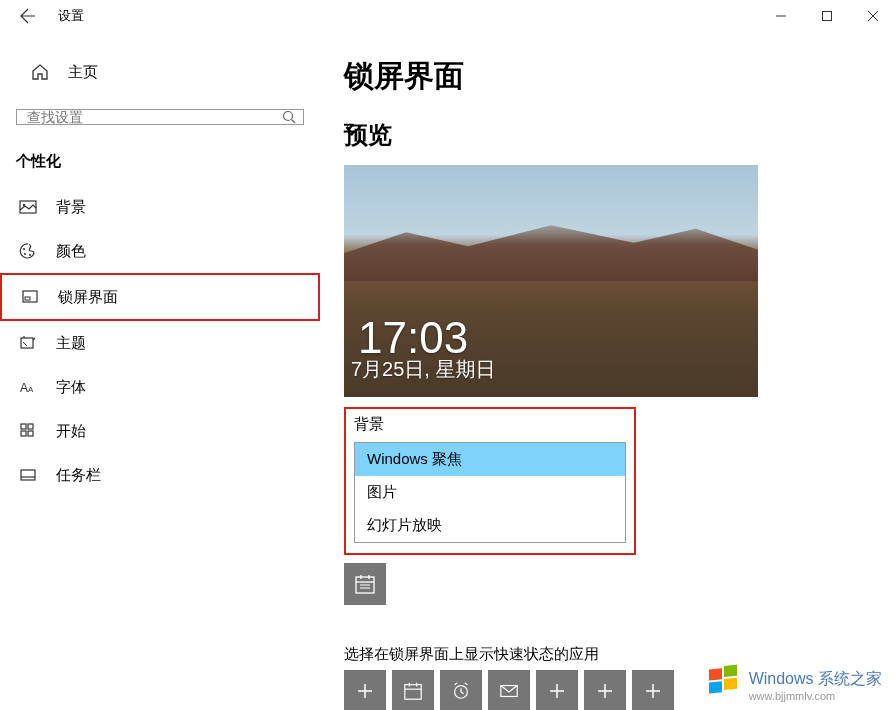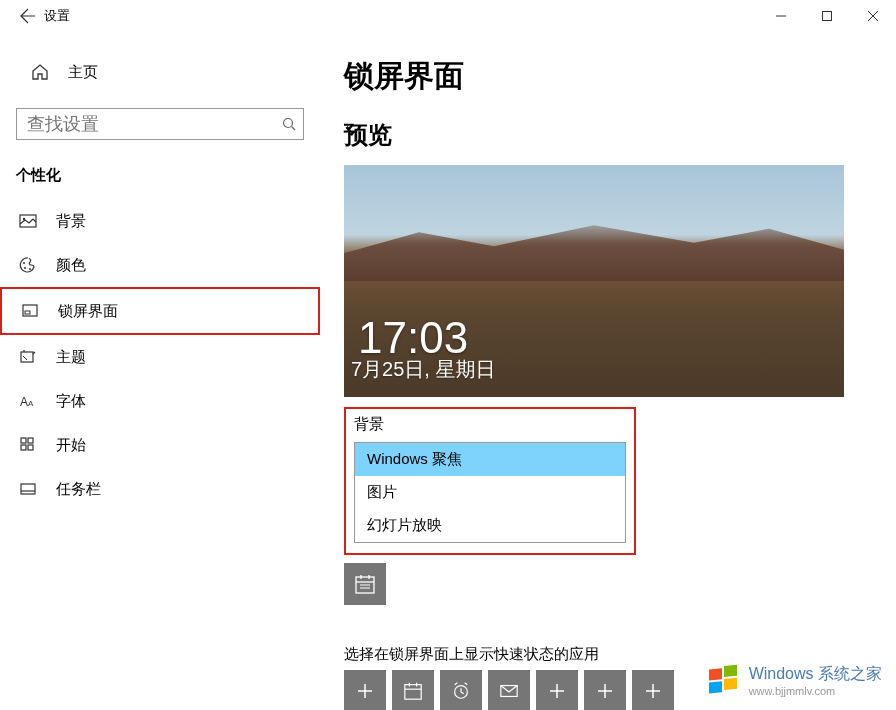--- a/index.html
+++ b/index.html
@@ -1,56 +1,56 @@
 <!DOCTYPE html>
 <html><head>
   <meta charset="utf-8">
   <style>
     * { margin: 0; padding: 0; box-sizing: border-box; font-family: "Microsoft YaHei", "Segoe UI", sans-serif; }
     body { width: 896px; height: 710px; background: #fff; overflow: hidden; position: relative; }
     
     .titlebar { height: 32px; display: flex; align-items: center; padding-left: 12px; }
     .back-btn { width: 32px; height: 32px; display: flex; align-items: center; justify-content: center; cursor: pointer; }
-    .title-text { font-size: 13px; }
+    .title-text { font-size: 13px; margin-left: 14px; }
     .window-controls { position: absolute; right: 0; top: 0; display: flex; }
     .win-ctl { width: 46px; height: 32px; display: flex; align-items: center; justify-content: center; cursor: pointer; }
     
     .layout { display: flex; height: calc(100% - 32px); }
     .sidebar { width: 320px; padding-top: 20px; }
     .home-row { display: flex; align-items: center; padding: 10px 30px; cursor: pointer; gap: 18px; }
     .home-row span { font-size: 15px; }
     .search-wrap { margin: 16px; }
-    .search-box { width: 100%; height: 32px; border: 1px solid #999; padding: 0 34px 0 10px; font-size: 18px; color: #666; position: relative; }
+    .search-box { width: 100%; height: 16px; border: 1px solid #999; padding: 0 34px 0 10px; font-size: 14px; color: #666; position: relative; }
     .search-container { position: relative; }
     .search-icon-btn { position: absolute; right: 8px; top: 50%; transform: translateY(-50%); }
     .section-header { font-size: 15px; font-weight: 600; padding: 10px 16px 14px; }
     .nav-item { display: flex; align-items: center; padding: 12px 18px; cursor: pointer; gap: 18px; font-size: 15px; }
     .nav-item.active { border: 2px solid #d6201a; }
     .nav-icon { width: 20px; height: 20px; display: flex; align-items: center; justify-content: center; flex-shrink: 0; }
     
     .main { flex: 1; padding: 24px 0 0 24px; overflow: hidden; }
     .page-title { font-size: 30px; font-weight: 600; margin-bottom: 22px; }
     .preview-label { font-size: 24px; font-weight: 600; margin-bottom: 14px; }
-    .preview-img { width: 500px; height: 232px; background: linear-gradient(to bottom, #a8c5d8 0%, #bfd4e0 30%, #8b6f52 38%, #6b4e35 50%, #5a4530 65%, #4a3a28 100%); position: relative; border-radius: 0; }
+    .preview-img { width: 414px; height: 232px; background: linear-gradient(to bottom, #a8c5d8 0%, #bfd4e0 30%, #8b6f52 38%, #6b4e35 50%, #5a4530 65%, #4a3a28 100%); position: relative; border-radius: 0; }
     .preview-mountains { position: absolute; top: 20%; left: 0; right: 0; height: 30%; background: linear-gradient(to bottom, transparent, #6b4e3f 50%, #5b3e2f); clip-path: polygon(0 60%, 15% 30%, 30% 50%, 50% 20%, 70% 45%, 85% 25%, 100% 55%, 100% 100%, 0 100%); }
     .preview-time { position: absolute; left: 14px; bottom: 34px; color: #fff; font-size: 44px; font-weight: 300; text-shadow: 0 1px 3px rgba(0,0,0,.4); }
     .preview-date { position: absolute; left: 7px; bottom: 14px; color: #fff; font-size: 20px; text-shadow: 0 1px 2px rgba(0,0,0,.4); }
     
     .bg-section { margin-top: 10px; border: 2px solid #d6201a; padding: 6px 8px 10px; width: 292px; position: relative; }
     .bg-label { font-size: 15px; margin-bottom: 8px; }
     .dropdown { border: 1px solid #999; background: #fff; }
     .dropdown-option { padding: 7px 12px; font-size: 15px; cursor: pointer; }
     .dropdown-option.selected { background: #7dd3fc; }
     
     .app-tile { width: 42px; height: 42px; background: #767676; display: flex; align-items: center; justify-content: center; cursor: pointer; }
     .tiles-row { display: flex; gap: 6px; margin-top: 6px; }
     .calendar-tile-single { margin-top: 8px; }
     .quick-status-label { font-size: 15px; margin-top: 40px; margin-bottom: 4px; }
     
-    .watermark { position: absolute; right: 14px; bottom: 8px; display: flex; align-items: flex-start; gap: 6px; }
+    .watermark { position: absolute; right: 14px; bottom: 8px; display: flex; align-items: flex-end; gap: 6px; }
     .watermark-logo { width: 38px; height: 38px; }
     .watermark-text { font-size: 16px; color: #4a7ab5; }
     .watermark-sub { font-size: 11px; color: #999; display: block; }
     
     svg { display: block; }
   </style>
 </head>
 <body>
 
 <div class="titlebar">

